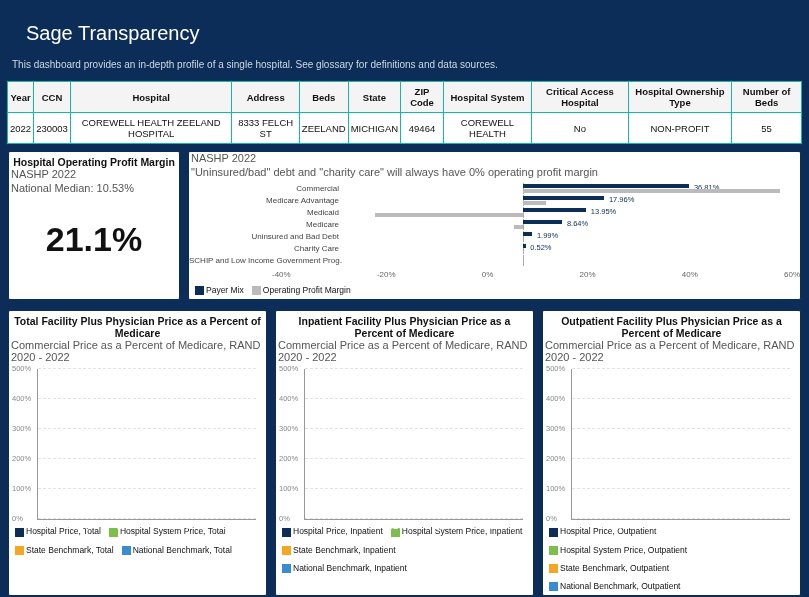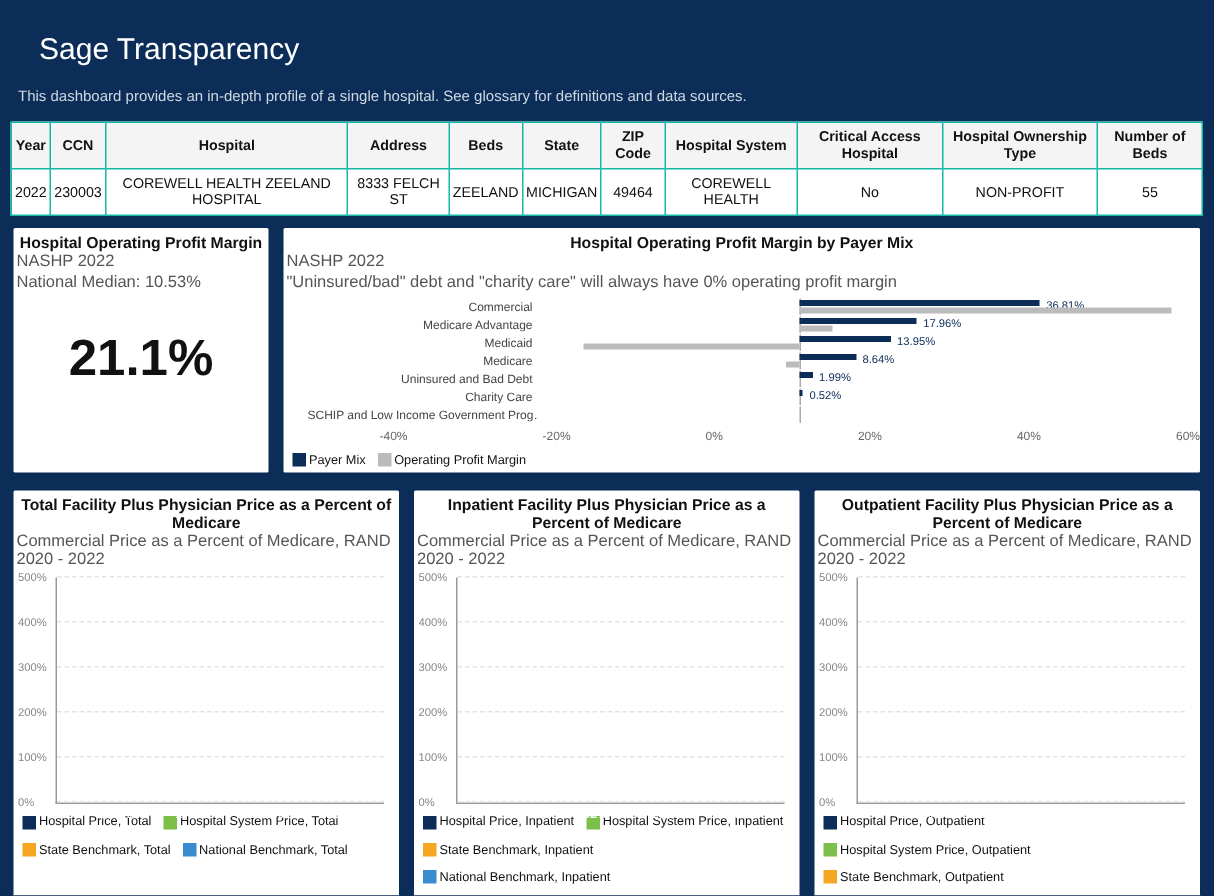--- a/index.html
+++ b/index.html
@@ -11,29 +11,29 @@
 .tablewrap{margin:0 6px}
 table.info{width:100%;border-collapse:collapse;font-size:9.5px}
 table.info th,table.info td{border:1px solid #14b8a6;padding:4px 2px;text-align:center;background:#fff}
 table.info th{background:#f4f4f4;font-weight:bold}
 .row1{display:flex;margin:2px 4px}
 .kpi{flex:0 0 170px}
 .kpi .ttl,.chart .ttl{text-align:center;font-weight:bold;font-size:10.5px;padding:4px 2px 0}
 .kpi .sub,.chart .sub{text-align:left;font-size:11px;color:#555;padding:0 2px 2px}
 .kpi .big{font-size:34px;font-weight:bold;text-align:center;padding:24px 0}
 .payer{flex:1}
-.hbars{padding:2px 6px 2px 16px;position:relative}
+.hbars{padding:2px 6px 2px 0;position:relative}
 .hrow{display:flex;align-items:center;height:12px;margin:0}
 .hlabel{width:150px;text-align:right;font-size:8px;color:#444;padding-right:4px;white-space:nowrap;overflow:hidden}
 .hbarzone{flex:1;position:relative;height:11px}
 .hzero{position:absolute;top:0;bottom:0;border-left:1px solid #aaa}
 .hbar{position:absolute;height:4px;top:1px}
 .hbar.b2{top:6px}
 .hval{font-size:7.5px;color:#0b2d57;position:absolute;top:0}
-.haxis{display:flex;margin-left:64px;font-size:8px;color:#666;justify-content:space-between;padding:2px 0}
+.haxis{display:flex;margin-left:83px;font-size:8px;color:#666;justify-content:space-between;padding:2px 0}
 .legend{display:flex;flex-wrap:wrap;gap:8px;font-size:8.5px;padding:4px 6px;align-items:center}
 .sw{display:inline-block;width:9px;height:9px;margin-right:2px;vertical-align:middle}
 .row2{display:flex;margin:0 4px}
 .chart{flex:1;display:flex;flex-direction:column}
 .plot{height:150px;display:flex;align-items:flex-end;padding:0 8px;position:relative;border-left:1px solid #999;border-bottom:1px solid #999;margin:4px 10px 2px 28px}
 .ygrid{position:absolute;left:0;right:0;border-top:1px dashed #e3e3e3;font-size:7.5px;color:#888}
 .ygrid span{position:absolute;left:-26px;top:-5px}
 .bar{flex:1;margin:0 4px;position:relative}
 .bar .fill{position:absolute;bottom:0;left:0;right:0}
 .bar .lbl{position:absolute;left:12px;right:0;text-align:center;font-size:8.5px;color:#fff;font-weight:bold}
@@ -85,21 +85,20 @@
 </div>
 
 <div class="row1">
   <div class="panel kpi">
     <div class="ttl">Hospital Operating Profit Margin</div>
     <div class="sub">NASHP 2022</div>
     <div class="sub">National Median: 10.53%</div>
     <div class="big">21.1%</div>
   </div>
   <div class="panel payer chart">
-    <div class="ttl">Hospital Operating Profit Margin by Payer Mix</div>
     <div class="sub">NASHP 2022</div>
     <div class="sub">"Uninsured/bad" debt and "charity care" will always have 0% operating profit margin</div>
     <div class="hbars" id="payer-bars">
           <div class="hrow">
             <div class="hlabel">Commercial</div>
             <div class="hbarzone">
               <div class="hzero" style="left: 40%;"></div>
               <div class="hbar c0" style="left: 40%; width: 36.81%;"></div>
               <div class="hval" style="left: 77.81%;">36.81%</div>
               <div class="hbar cg b2" style="left: 40%; width: 56.93%;"></div>

